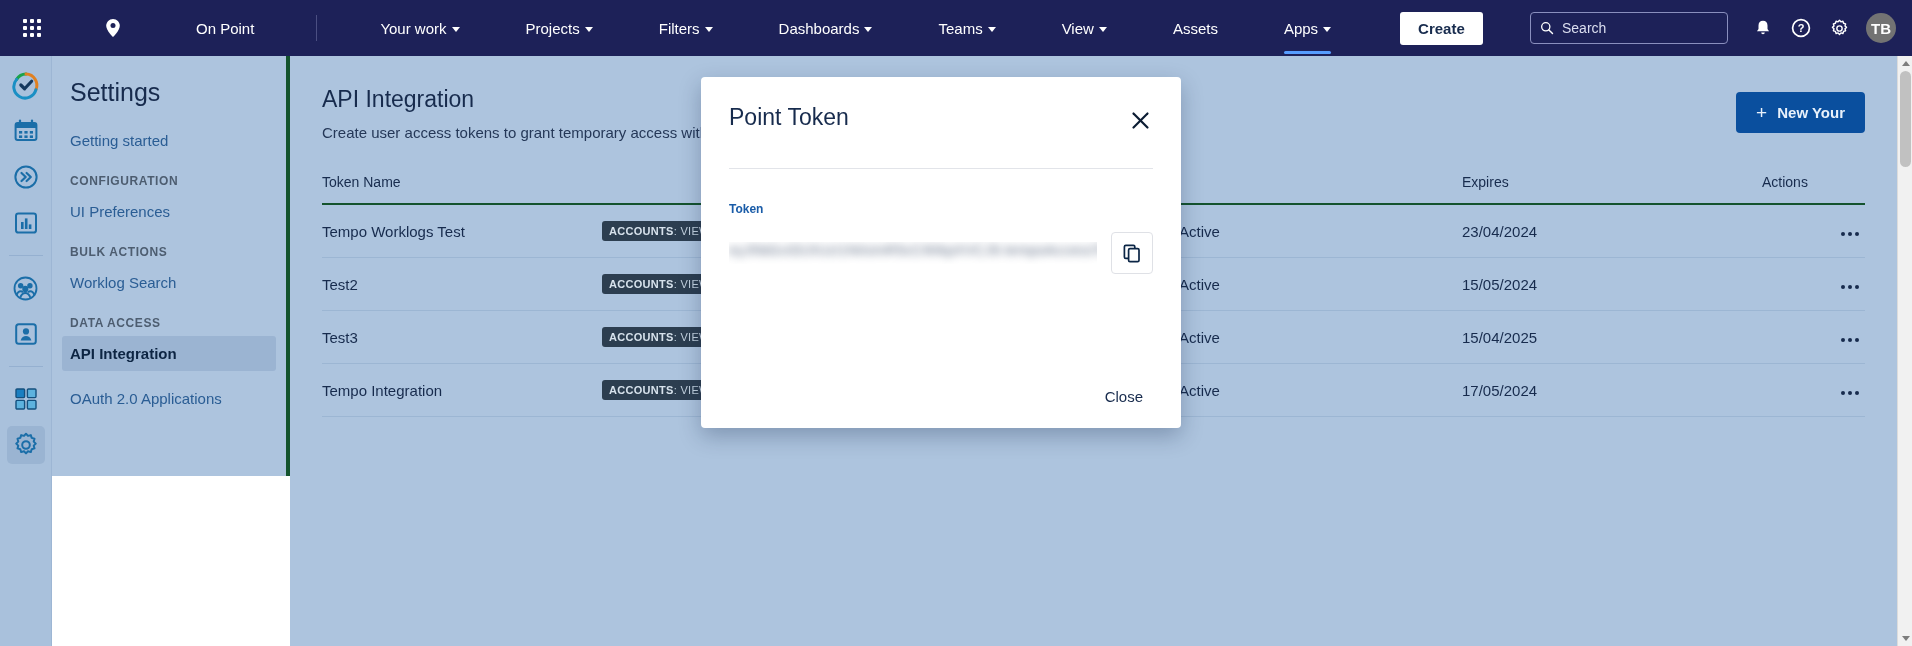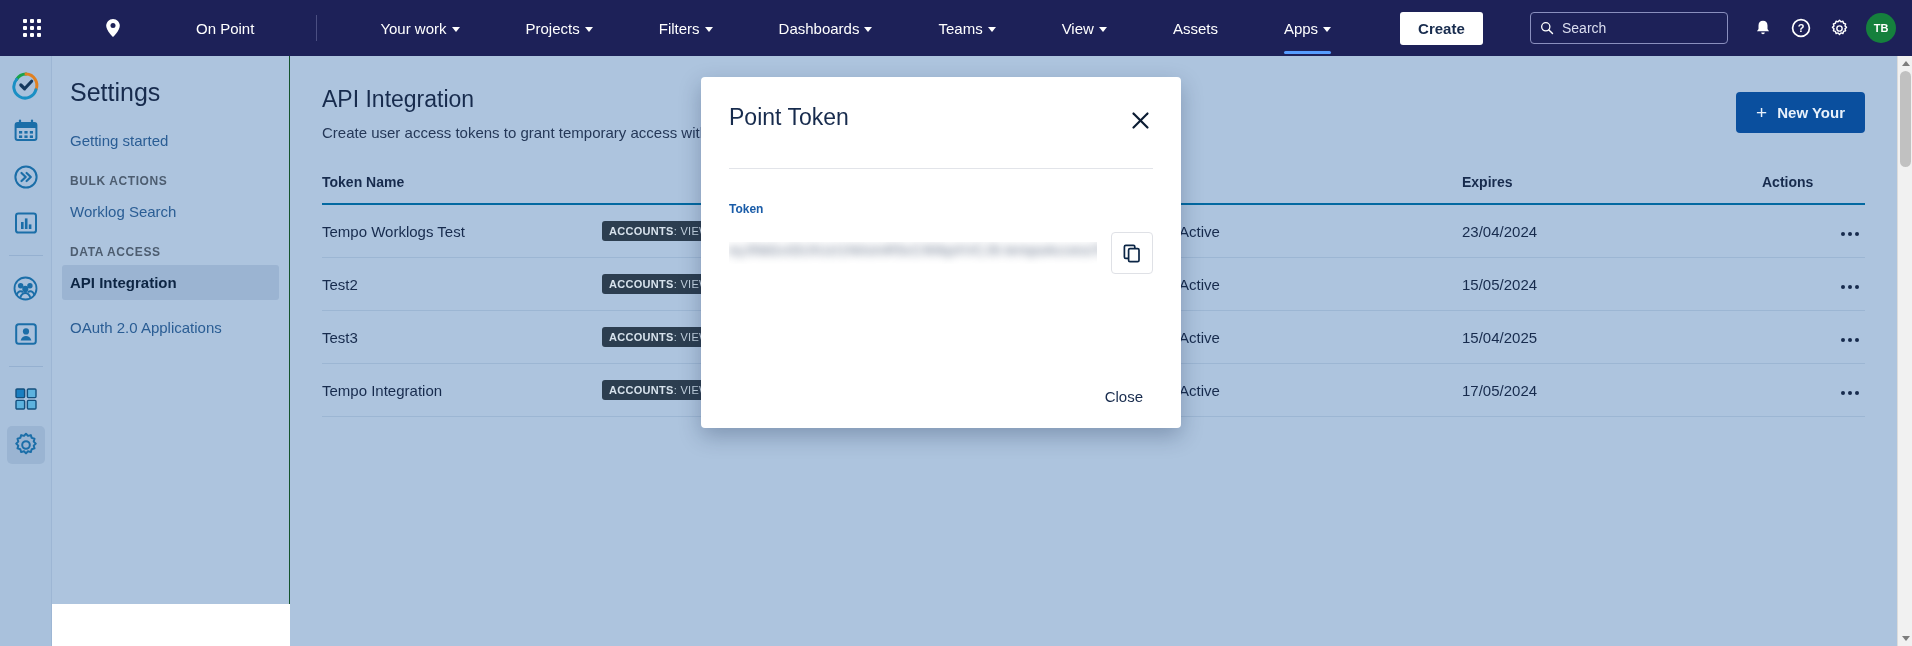--- a/index.html
+++ b/index.html
@@ -57,22 +57,22 @@
     width: 198px; height: 32px; border: 1px solid #8a8fbe; border-radius: 4px;
     display: flex; align-items: center; padding: 0 9px; gap: 8px; cursor: text;
     margin-right: 14px;
   }
   .searchbox .ph { color: #dcdff0; font-size: 14px; }
   .iconbtn {
     width: 34px; height: 34px; border-radius: 50%;
     display: flex; align-items: center; justify-content: center; cursor: pointer;
   }
   .avatar {
-    width: 30px; height: 30px; border-radius: 50%; background: #15803d;
-    color: #ffffff; font-size: 11px; font-weight: 700;
+    width: 30px; height: 30px; border-radius: 50%; background: #737373;
+    color: #ffffff; font-size: 15px; font-weight: 700;
     display: flex; align-items: center; justify-content: center; cursor: pointer;
     margin-left: 6px;
   }
 
   
   #rail {
     position: absolute; top: 56px; left: 0; width: 52px; height: 590px;
     background: #a9c1dc;
     display: flex; flex-direction: column; align-items: center;
     padding-top: 10px; gap: 8px; z-index: 40;
@@ -80,22 +80,22 @@
   }
   .rail-icon {
     width: 38px; height: 38px; border-radius: 5px;
     display: flex; align-items: center; justify-content: center; cursor: pointer;
   }
   .rail-icon.sel { background: #9ab4d2; }
   .rail-sep { width: 34px; height: 1px; background: #95b0d0; margin: 5px 0; }
 
   
   #settings-sidebar {
-    position: absolute; top: 56px; left: 52px; width: 238px; height: 548px;
-    background: #adc4de; border-right: 1px solid #14532d;
+    position: absolute; top: 56px; left: 52px; width: 238px; height: 420px;
+    background: #adc4de; border-right: 4px solid #14532d;
     z-index: 30; overflow: hidden;
   }
   .settings-title {
     font-size: 25px; color: #172b4d; padding: 22px 18px 16px 18px; font-weight: 400;
   }
   .side-link {
     font-size: 15px; color: #2a5d94; padding: 9px 18px; cursor: pointer;
     display: block; white-space: nowrap;
   }
   .side-link.sel {
@@ -121,22 +121,22 @@
     background: #0a4f9e; color: #e8f1fb; font-size: 15px; font-weight: 700;
     padding: 11px 20px; border-radius: 4px; cursor: pointer;
     display: flex; align-items: center; gap: 10px; white-space: nowrap;
     margin-top: 6px;
   }
   .plus { font-size: 19px; font-weight: 400; line-height: 1; color:#e8f1fb; }
 
   
   table.tokens { width: 100%; border-collapse: collapse; margin-top: 33px; }
   table.tokens th {
-    text-align: left; font-size: 14px; font-weight: 700; color: #172b4d;
-    padding: 0 0 13px 0; border-bottom: 2px solid #0369a1;
+    text-align: left; font-size: 14px; font-weight: 400; color: #172b4d;
+    padding: 0 0 13px 0; border-bottom: 2px solid #14532d;
   }
   table.tokens td {
     font-size: 15px; color: #172b4d; padding: 16px 0;
     border-bottom: 1px solid #9cb6d3;
   }
   .c-name { width: 280px; }
   .c-perm { width: 560px; }
   .c-status { width: 300px; }
   .c-exp { width: 300px; }
   .c-act { text-align: right; }
@@ -391,20 +391,24 @@
   </div>
 </div>
 
 <div id="settings-sidebar">
   <div class="settings-title">Settings</div>
 
   <div>
     <div class="side-link">Getting started</div>
   </div>
 
+  <div>
+    <div class="side-head">CONFIGURATION</div>
+    <div class="side-link">UI Preferences</div>
+  </div>
 
   <div>
     <div class="side-head">BULK ACTIONS</div>
     <div class="side-link">Worklog Search</div>
   </div>
 
   <div>
     <div class="side-head">DATA ACCESS</div>
     <div class="side-link sel">API Integration</div>
     <div class="side-gap"></div>

